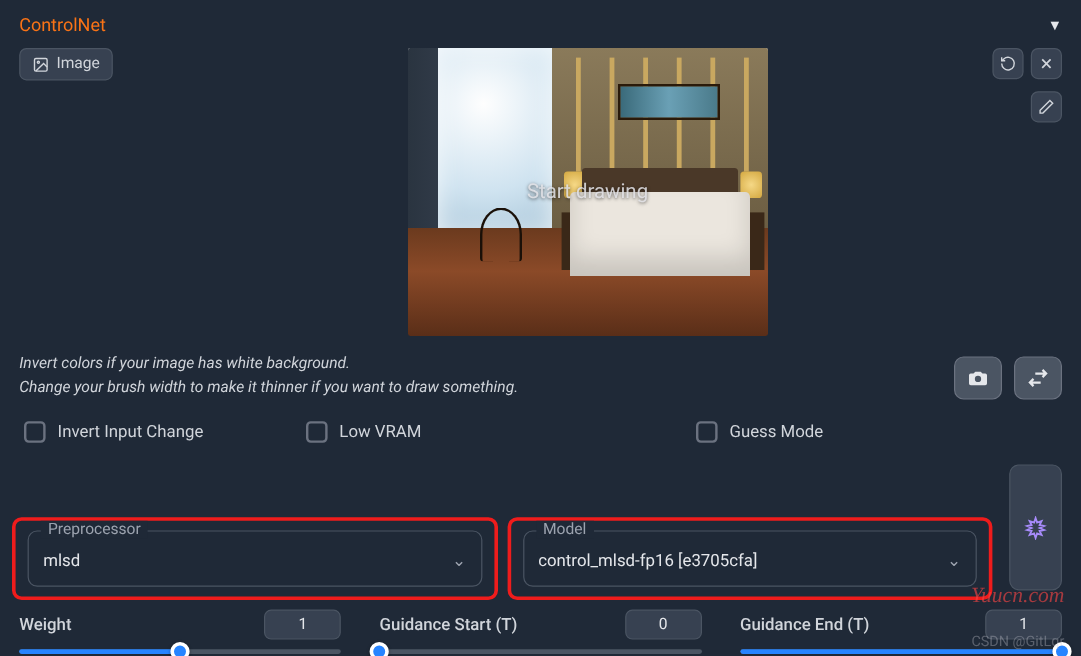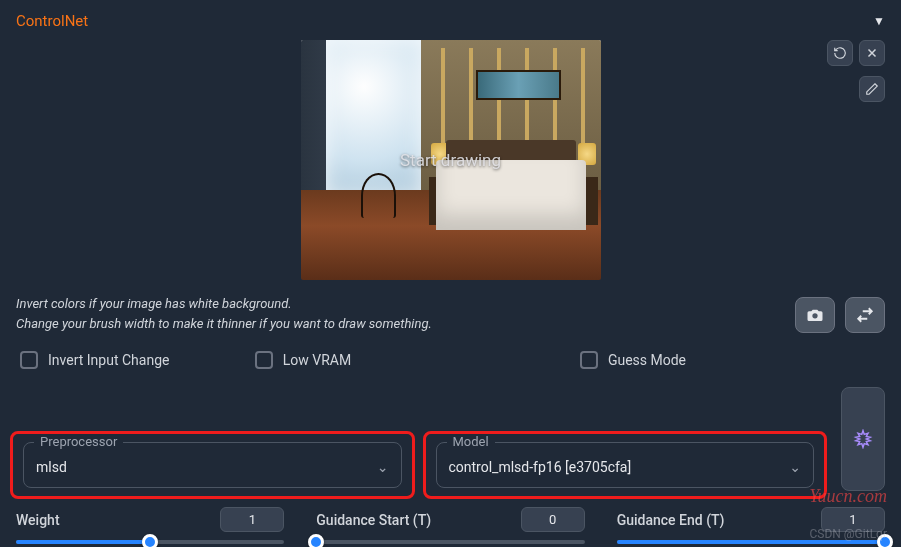--- a/index.html
+++ b/index.html
@@ -265,20 +265,28 @@
   </style>
 </head>
 <body>
 
 <div class="header">
   <div class="header-title">ControlNet</div>
   <div class="collapse-icon">▼</div>
 </div>
 
 <div class="image-row">
+  <div class="image-tab">
+    <svg viewBox="0 0 24 24" fill="none" stroke="currentColor" stroke-width="2">
+        <rect x="3" y="3" width="18" height="18" rx="2"></rect>
+        <circle cx="8.5" cy="8.5" r="1.5"></circle>
+        <path d="M21 15l-5-5L5 21"></path>
+      </svg>
+    <span>Image</span>
+  </div>
   <div class="preview-wrap">
     <div class="preview">
       <div class="room-ceiling"></div>
       <div class="room-wall-left"></div>
       <div class="room-window"></div>
       <div class="room-wall-right"></div>
       <div class="room-panel" style="left:140px"></div>
       <div class="room-panel" style="left:168px"></div>
       <div class="room-panel" style="left:196px"></div>
       <div class="room-panel" style="left:224px"></div>

